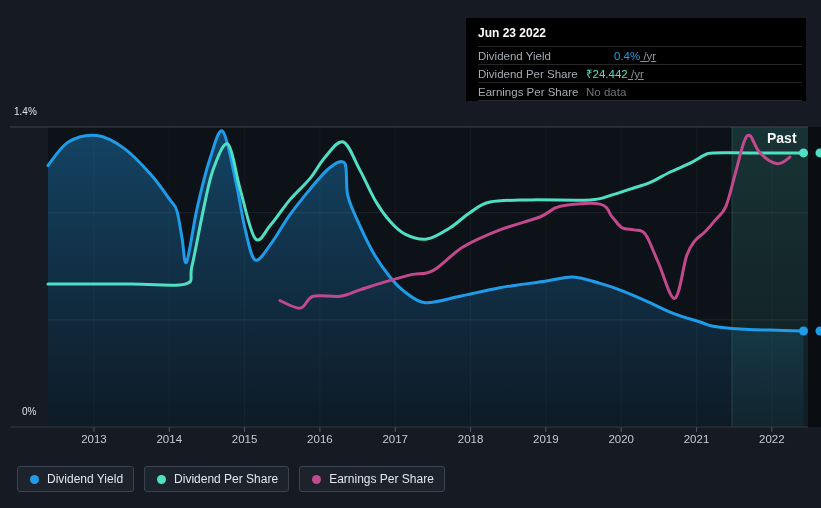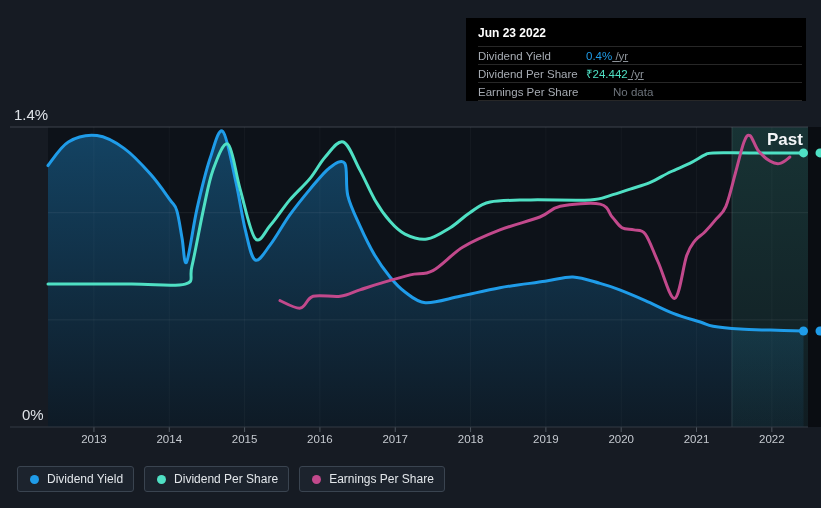--- a/index.html
+++ b/index.html
@@ -1,23 +1,23 @@
 <!DOCTYPE html>
 <html><head>
 <meta charset="utf-8">
 <style>
   html,body{margin:0;padding:0;background:#0b0e13;}
   .page{position:relative;width:821px;height:508px;background:#161b23;overflow:hidden;
         font-family:"Liberation Sans",sans-serif;}
   svg{position:absolute;left:0;top:0;}
   svg text{font-family:"Liberation Sans",sans-serif;}
-  .ylabel{position:absolute;color:#dde1e6;font-size:15px;}
+  .ylabel{position:absolute;color:#dde1e6;font-size:10px;}
   .ylabel.top{left:14px;top:106px;}
   .ylabel.zero{left:22px;top:406px;}
-  .past-label{position:absolute;left:767px;top:130px;color:#f4f6f8;font-size:17px;font-weight:bold;}
+  .past-label{position:absolute;left:767px;top:130px;color:#f4f6f8;font-size:14px;font-weight:bold;}
   .tooltip{position:absolute;left:466px;top:18px;width:340px;background:#000;box-sizing:border-box;
            padding:6px 4px 0 12px;}
   .tt-header{color:#ffffff;font-size:12px;font-weight:bold;padding:2px 0 6px 0;}
   .tt-row{display:flex;align-items:center;height:17px;border-top:1px solid #272727;font-size:11.5px;}
   .tt-row:last-child{border-bottom:1px solid #272727;}
   .tt-label{width:108px;color:#a6abb2;flex:none;}
   .tt-suffix{color:#8d939a;text-decoration:underline;}
   .legend{position:absolute;left:17px;top:466px;display:flex;gap:10px;}
   .chip{display:flex;align-items:center;gap:8px;height:26px;padding:0 10px 0 12px;background:#1c232d;
         border:1px solid #3a4450;border-radius:3px;color:#e2e6ea;font-size:12px;box-sizing:border-box;}
@@ -88,29 +88,29 @@
     </svg>
 
   <div class="ylabel top">1.4%</div>
   <div class="ylabel zero">0%</div>
   <div class="past-label">Past</div>
 
   <div class="tooltip">
     <div class="tt-header">Jun 23 2022</div>
     <div class="tt-row">
       <span class="tt-label">Dividend Yield</span>
-      <span class="tt-value"><span style="color: rgb(31, 156, 233);">0.4%</span><span class="tt-suffix"> /yr</span></span>
+      <span class="tt-value"><span style="color: rgb(31, 156, 233); margin-left: 28px;">0.4%</span><span class="tt-suffix"> /yr</span></span>
     </div>
     <div class="tt-row">
       <span class="tt-label">Dividend Per Share</span>
       <span class="tt-value"><span style="color: rgb(79, 224, 196);">₹24.442</span><span class="tt-suffix"> /yr</span></span>
     </div>
     <div class="tt-row">
       <span class="tt-label">Earnings Per Share</span>
-      <span class="tt-value"><span style="color: rgb(109, 115, 123); margin-left: 27px;">No data</span><span class="tt-suffix"></span></span>
+      <span class="tt-value"><span style="color: rgb(109, 115, 123);">No data</span><span class="tt-suffix"></span></span>
     </div>
   </div>
 
   <div class="legend">
     <div class="chip">
       <span class="dot" style="background: rgb(31, 156, 233);"></span>
       <span>Dividend Yield</span>
     </div>
     <div class="chip">
       <span class="dot" style="background: rgb(79, 224, 196);"></span>

